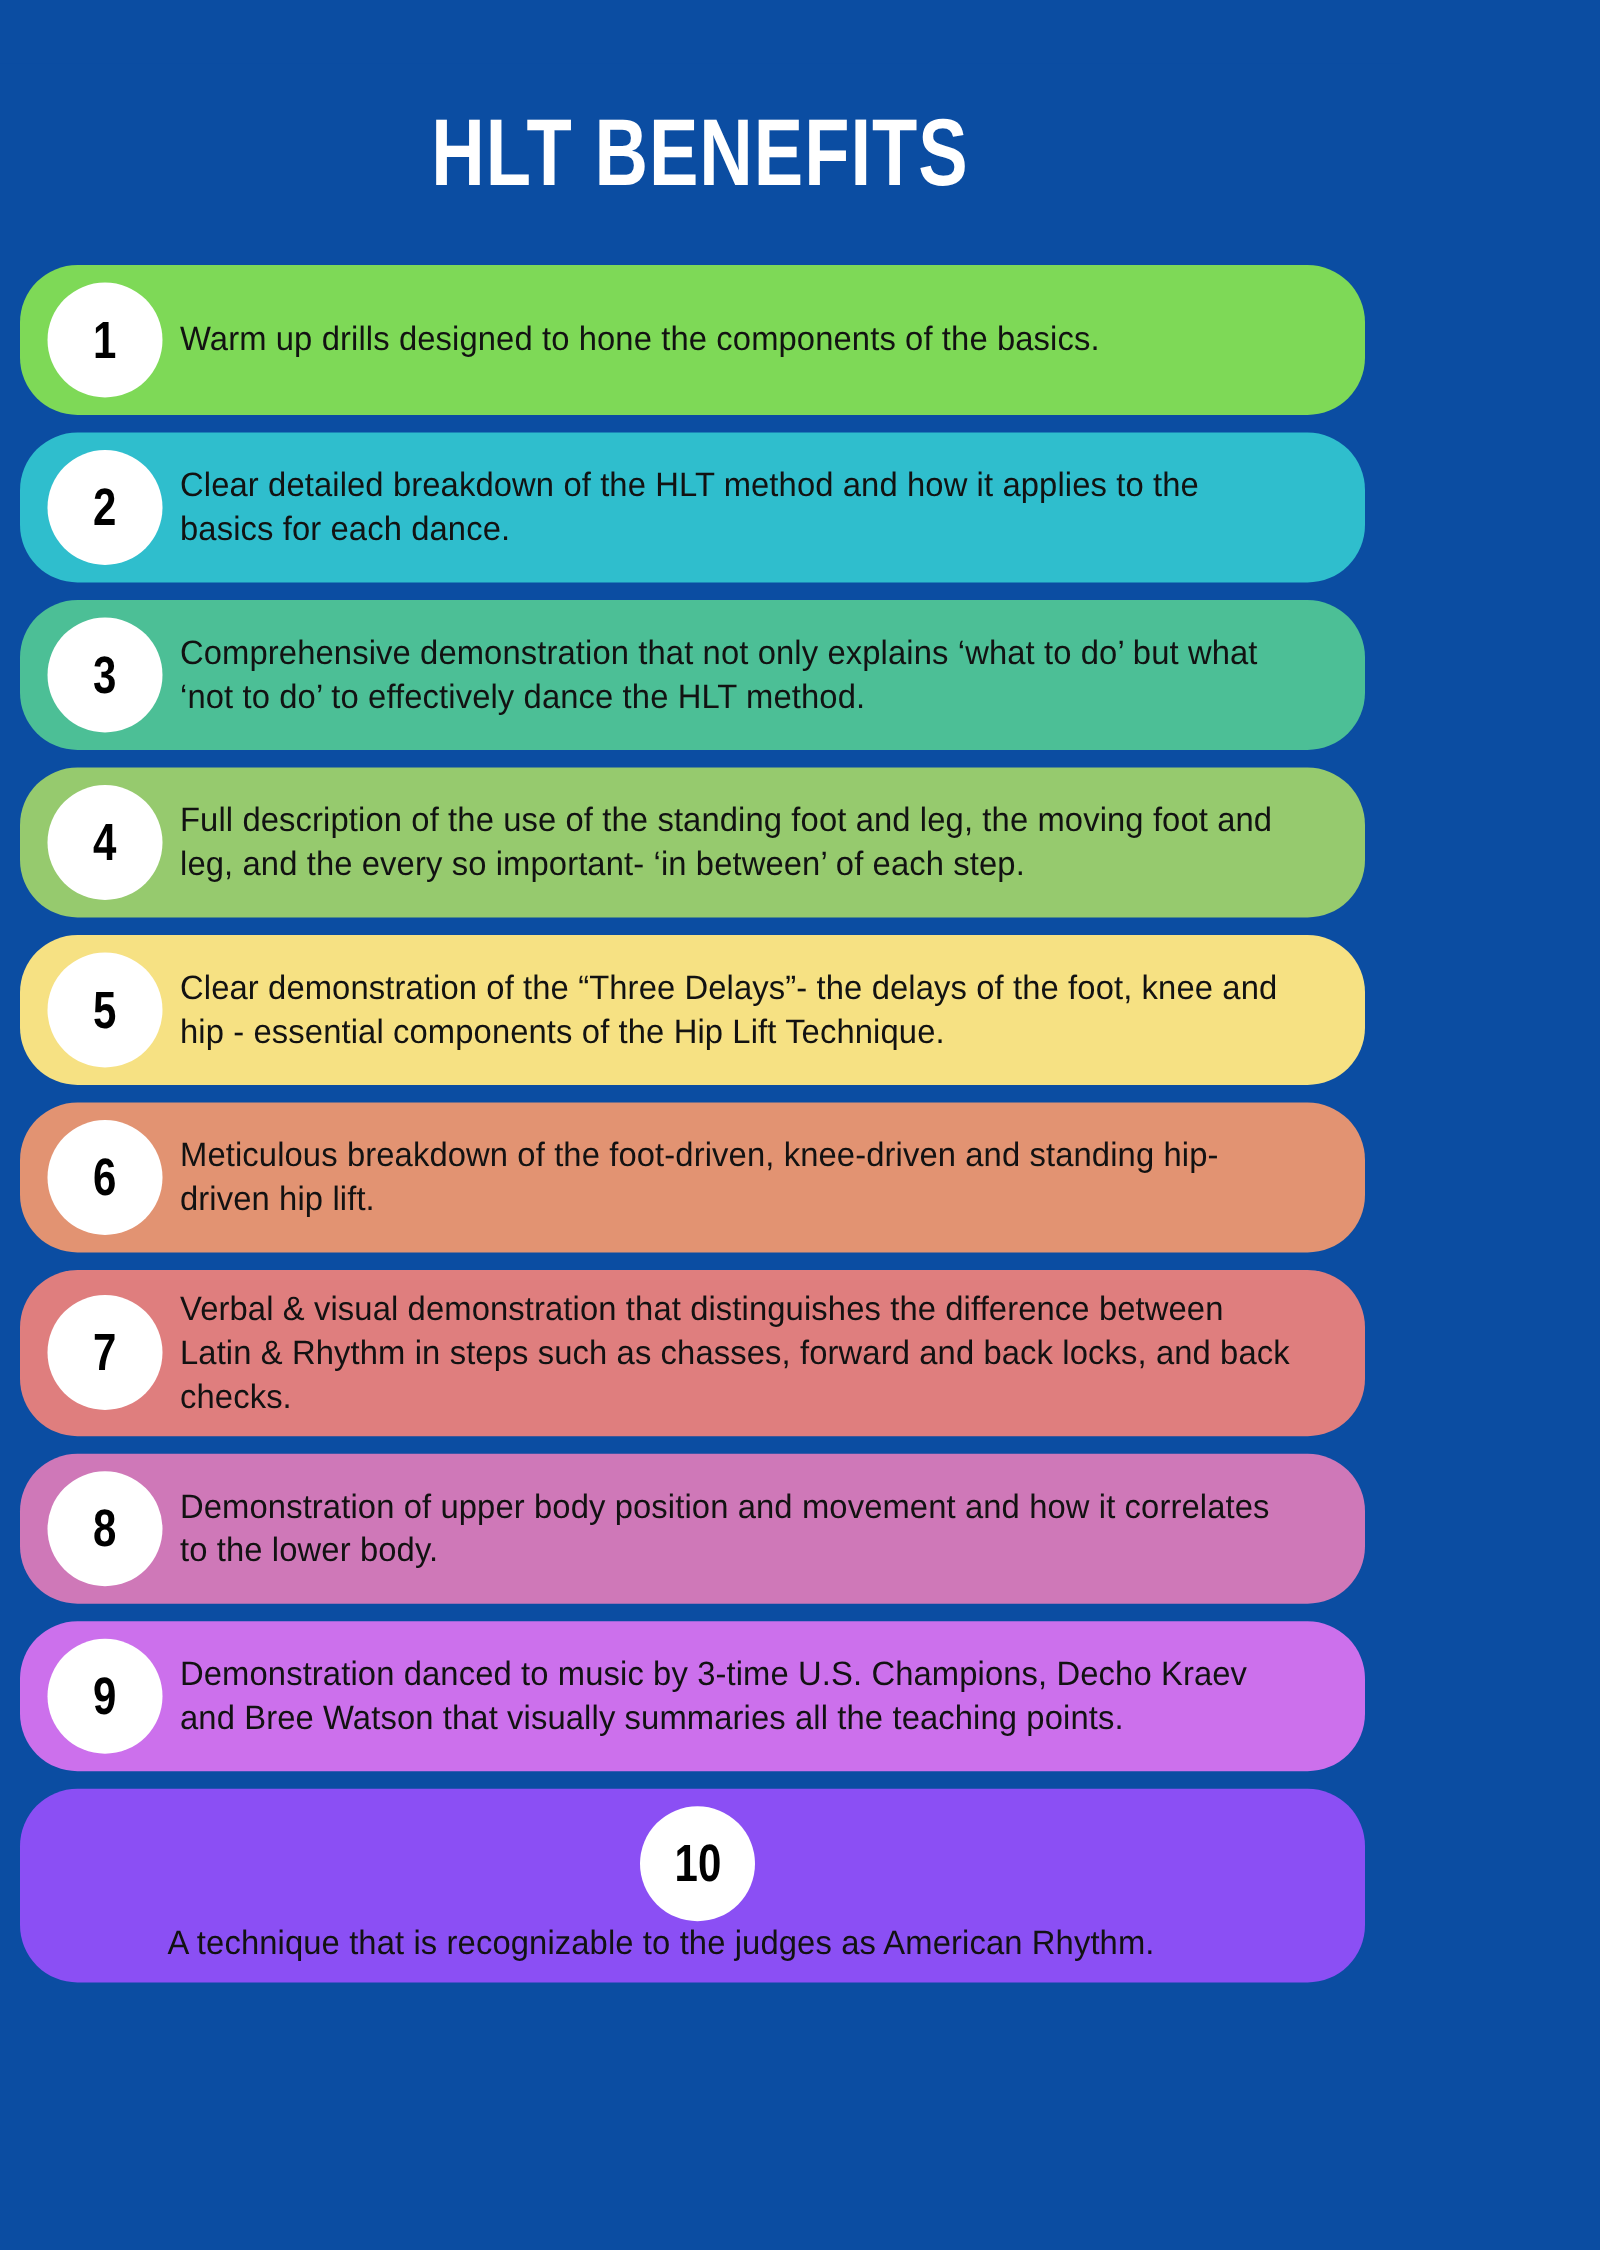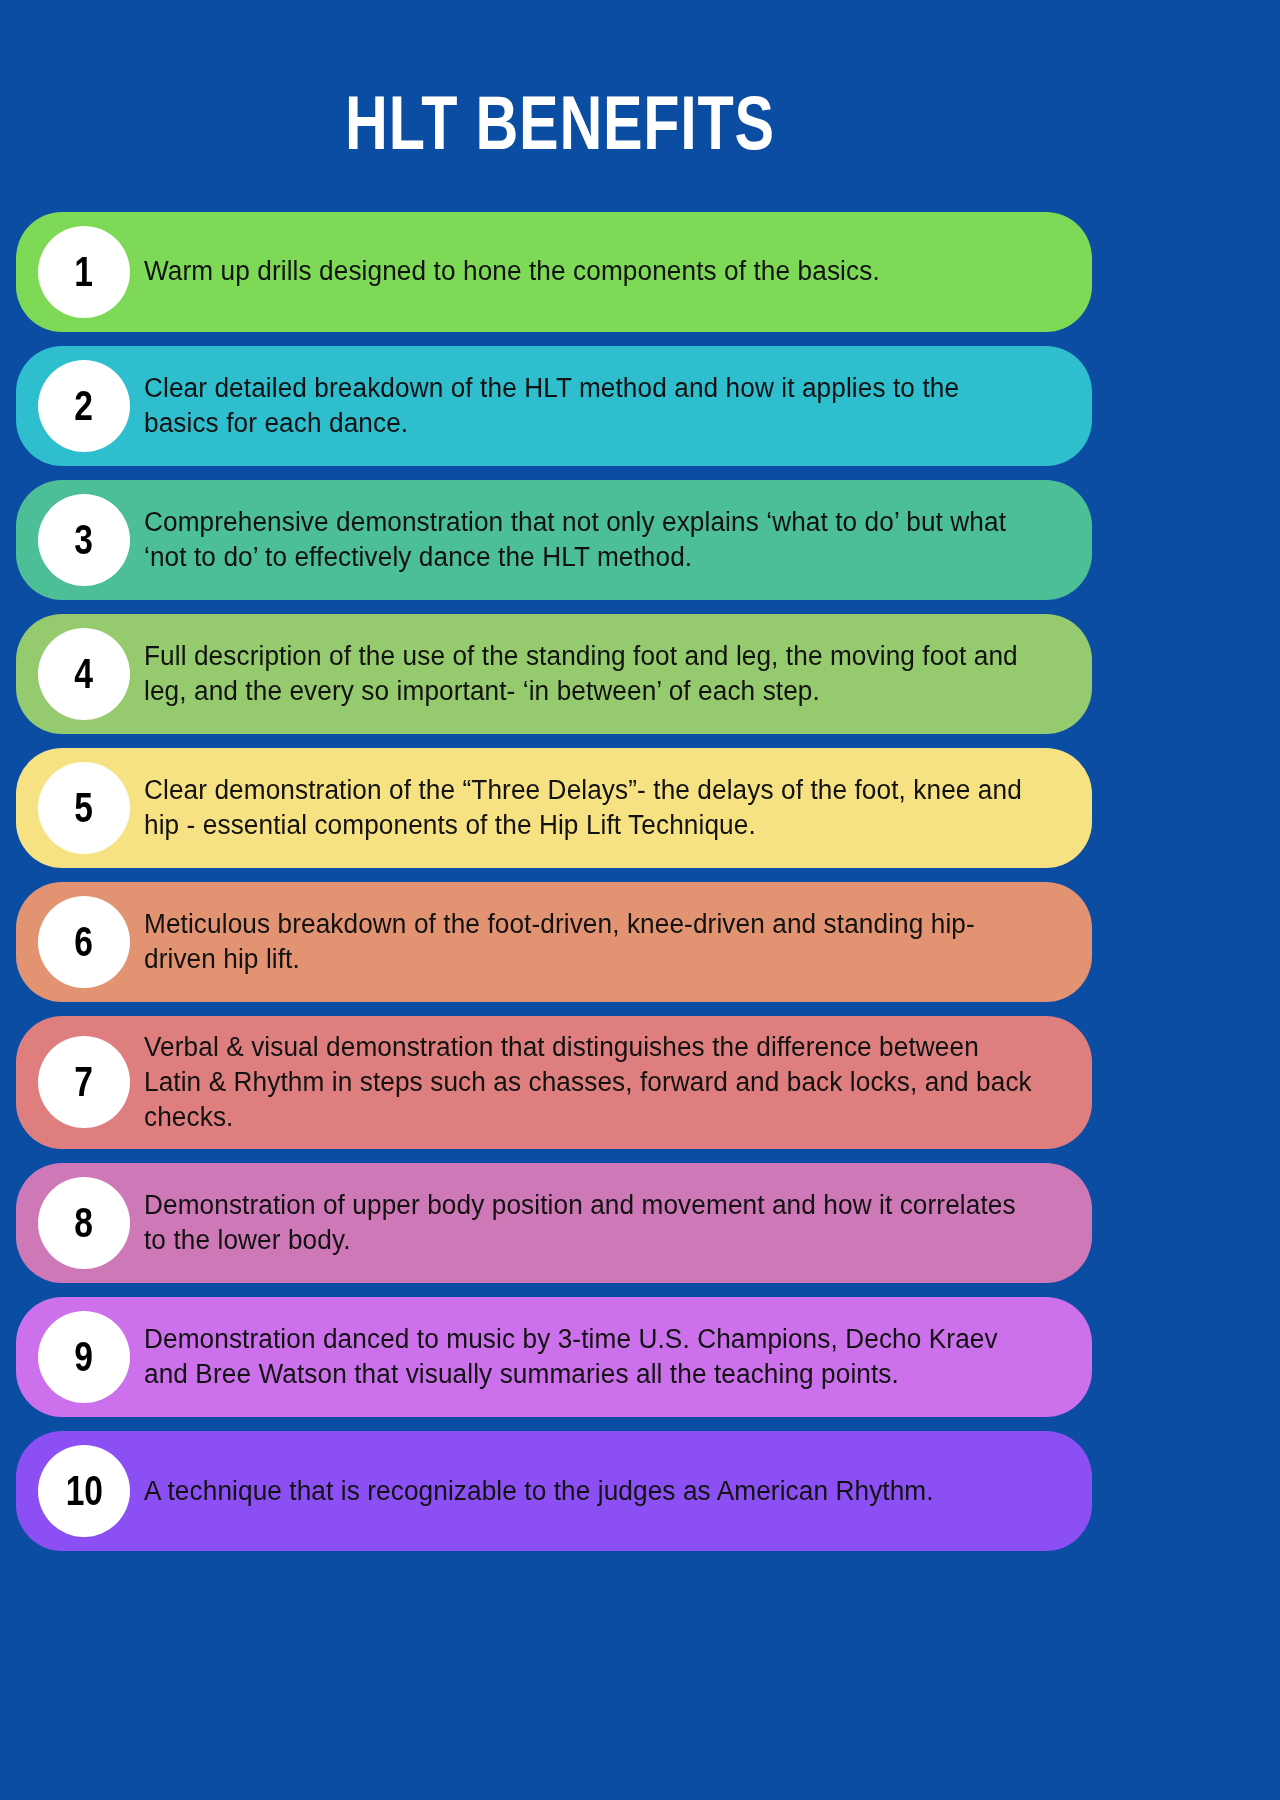--- a/index.html
+++ b/index.html
@@ -84,21 +84,21 @@
   }
   .r1 { background: #7ed957; }
   .r2 { background: #2fbecd; }
   .r3 { background: #4cbf96; }
   .r4 { background: #96ca6e; }
   .r5 { background: #f6e183; }
   .r6 { background: #e29372; }
   .r7 { background: #df7e7e; }
   .r8 { background: #cf78b8; }
   .r9 { background: #cc70ec; }
-  .r10 { background: #8b4ff4; }
+  .r10 { background: #8b4ff4; flex-direction: column; }
 </style>
 </head>
 <body>
 
 <div class="poster">
 
   <h1 class="title">HLT BENEFITS</h1>
 
   <ul class="list">
 

